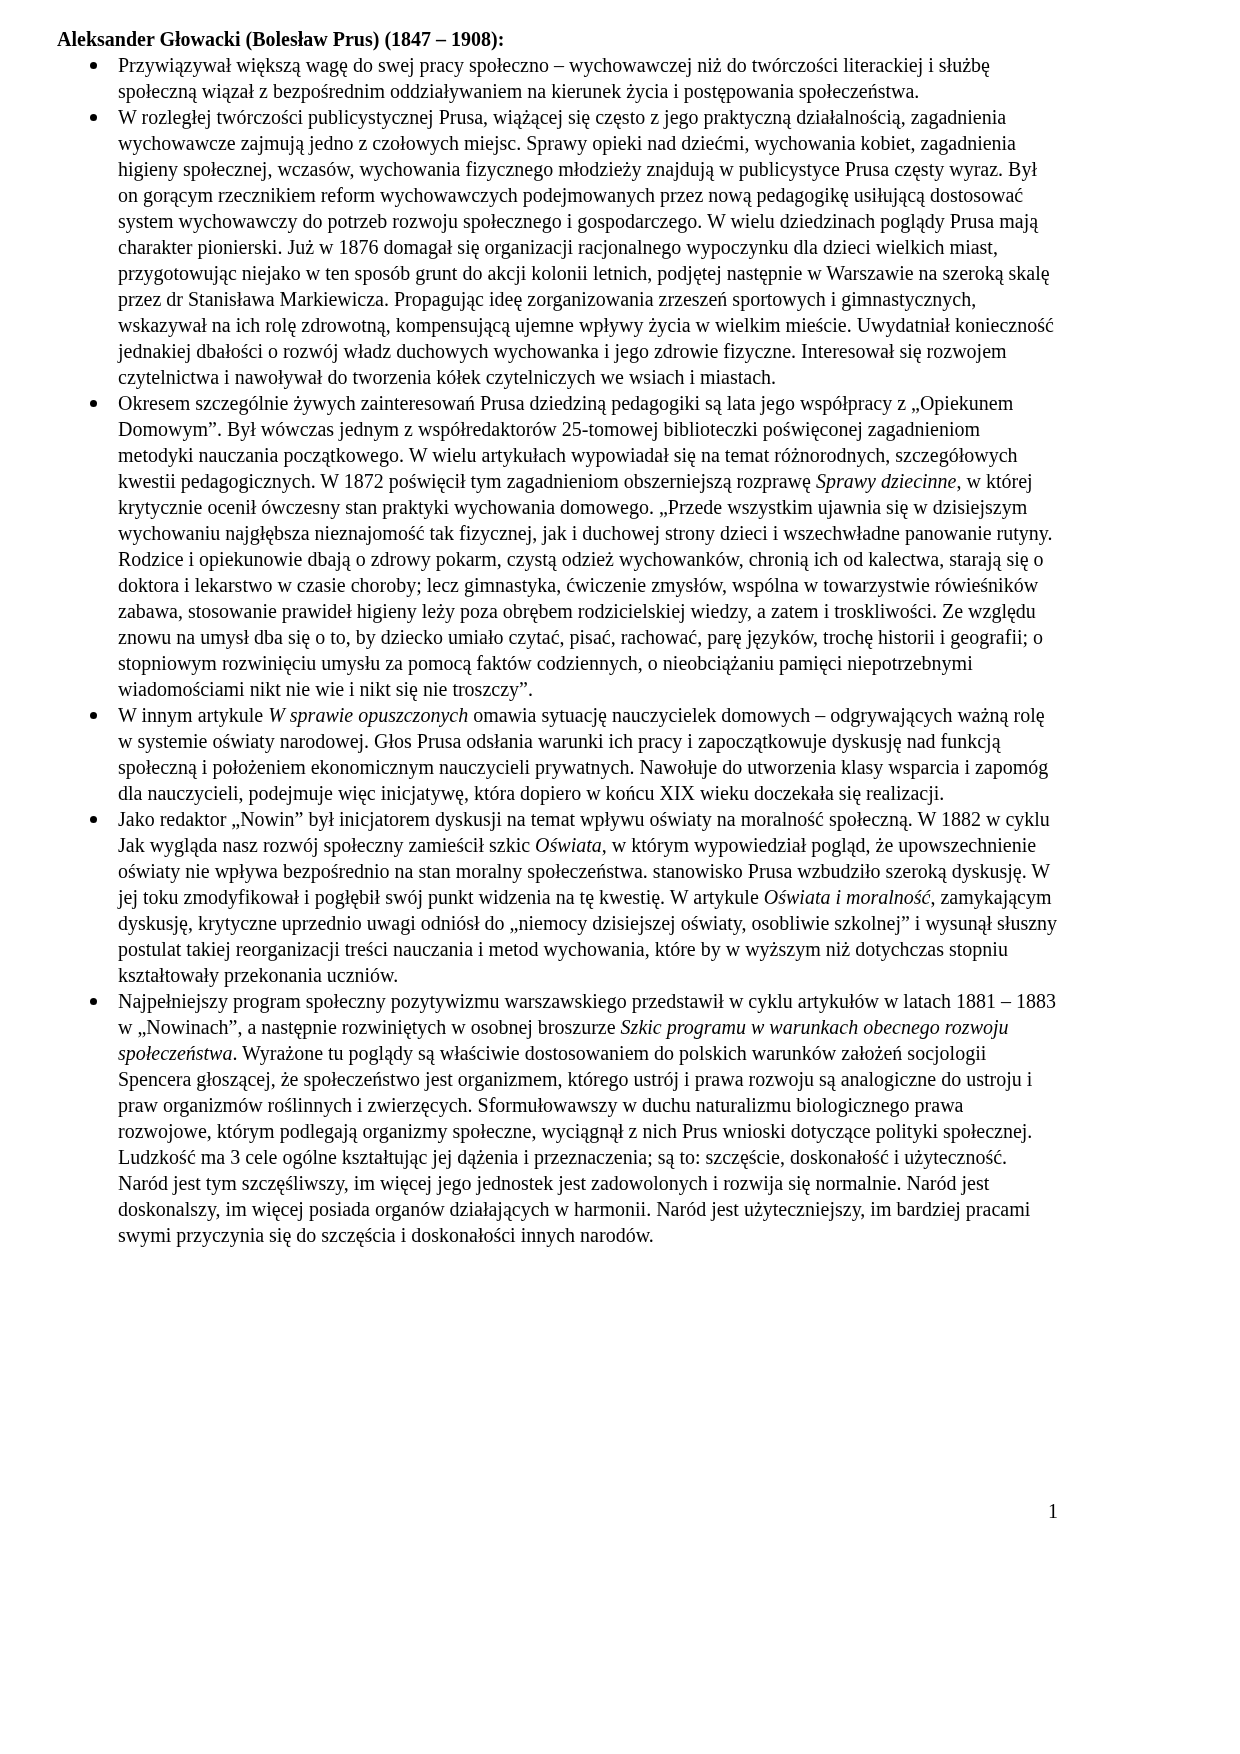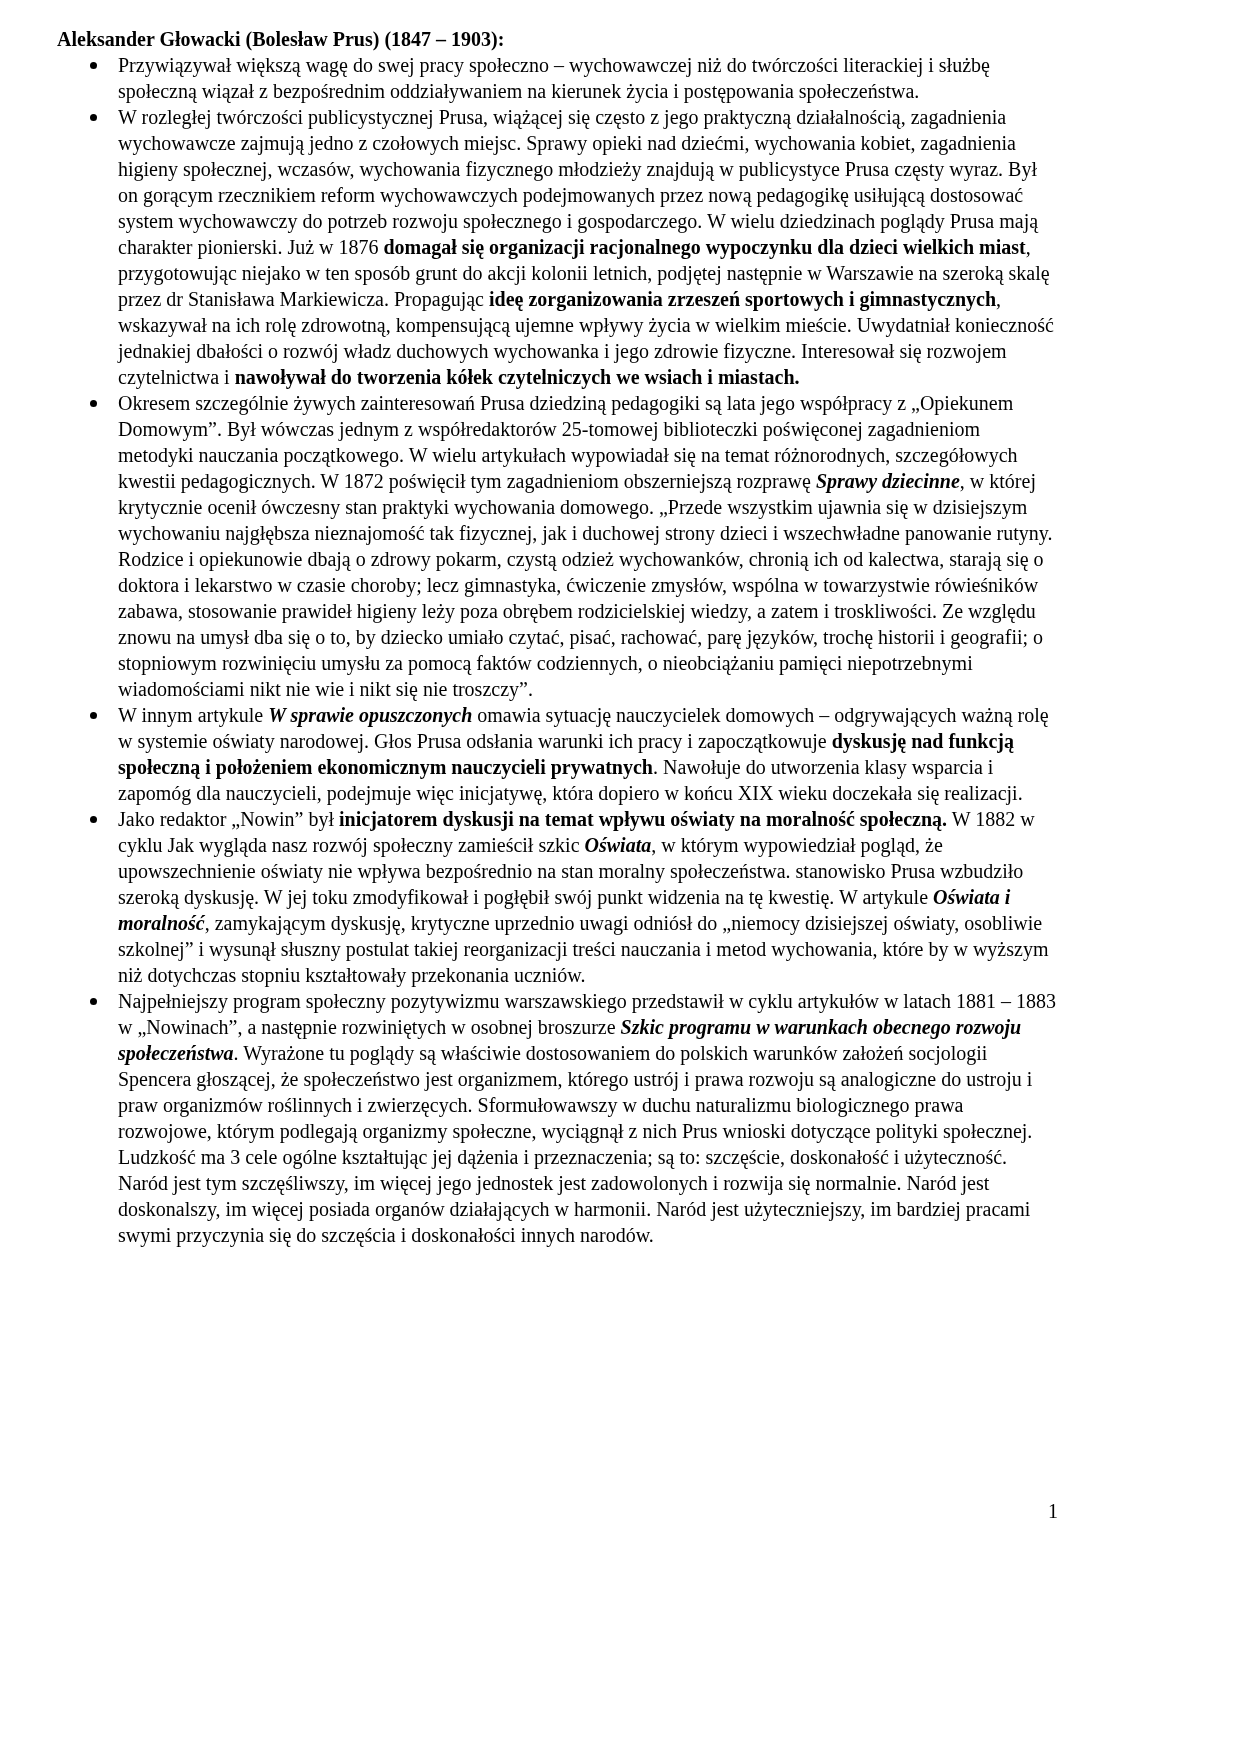--- a/index.html
+++ b/index.html
@@ -38,36 +38,36 @@
   li.bullet-item .marker {
     position: absolute;
     left: 33px;
     top: 10px;
     width: 7px;
     height: 7px;
     background: #000000;
     border-radius: 50%;
   }
   .s-n { font-weight: normal; font-style: normal; margin-top: 21px; }
-  .s-b { font-weight: bold; }
+  .s-b { font-weight: normal; }
   .s-i { }
-  .s-bi { font-weight: bold; font-style: italic; }
+  .s-bi { font-weight: normal; font-style: italic; }
   .page-number {
     position: absolute;
     top: 1498px;
     right: 182px;
     font-size: 20px;
     line-height: 26px;
   }
 </style>
 </head>
 <body>
 
 <div class="page">
-  <h1 class="doc-title">Aleksander Głowacki (Bolesław Prus) (1847 – 1903):</h1>
+  <h1 class="doc-title">Aleksander Głowacki (Bolesław Prus) (1847 – 1908):</h1>
   <ul class="bullets" id="bullet-list">
   <li class="bullet-item">
     <span class="marker"></span>
     <span class="runs"><span class="s-n">Przywiązywał większą wagę do swej pracy społeczno – wychowawczej niż do twórczości literackiej i służbę społeczną wiązał z bezpośrednim oddziaływaniem na kierunek życia i postępowania społeczeństwa.</span></span>
   </li>
 
   <li class="bullet-item">
     <span class="marker"></span>
     <span class="runs"><span class="s-n">W rozległej twórczości publicystycznej Prusa, wiążącej się często z jego praktyczną działalnością, zagadnienia wychowawcze zajmują jedno z czołowych miejsc. Sprawy opieki nad dziećmi, wychowania kobiet, zagadnienia higieny społecznej, wczasów, wychowania fizycznego młodzieży znajdują w publicystyce Prusa częsty wyraz. Był on gorącym rzecznikiem reform wychowawczych podejmowanych przez nową pedagogikę usiłującą dostosować system wychowawczy do potrzeb rozwoju społecznego i gospodarczego. W wielu dziedzinach poglądy Prusa mają charakter pionierski. Już w 1876 </span><span class="s-b">domagał się organizacji racjonalnego wypoczynku dla dzieci wielkich miast</span><span class="s-n">, przygotowując niejako w ten sposób grunt do akcji kolonii letnich, podjętej następnie w Warszawie na szeroką skalę przez dr Stanisława Markiewicza. Propagując </span><span class="s-b">ideę zorganizowania zrzeszeń sportowych i gimnastycznych</span><span class="s-n">, wskazywał na ich rolę zdrowotną, kompensującą ujemne wpływy życia w wielkim mieście. Uwydatniał konieczność jednakiej dbałości o rozwój władz duchowych wychowanka i jego zdrowie fizyczne. Interesował się rozwojem czytelnictwa i </span><span class="s-b">nawoływał do tworzenia kółek czytelniczych we wsiach i miastach.</span></span>
   </li>

